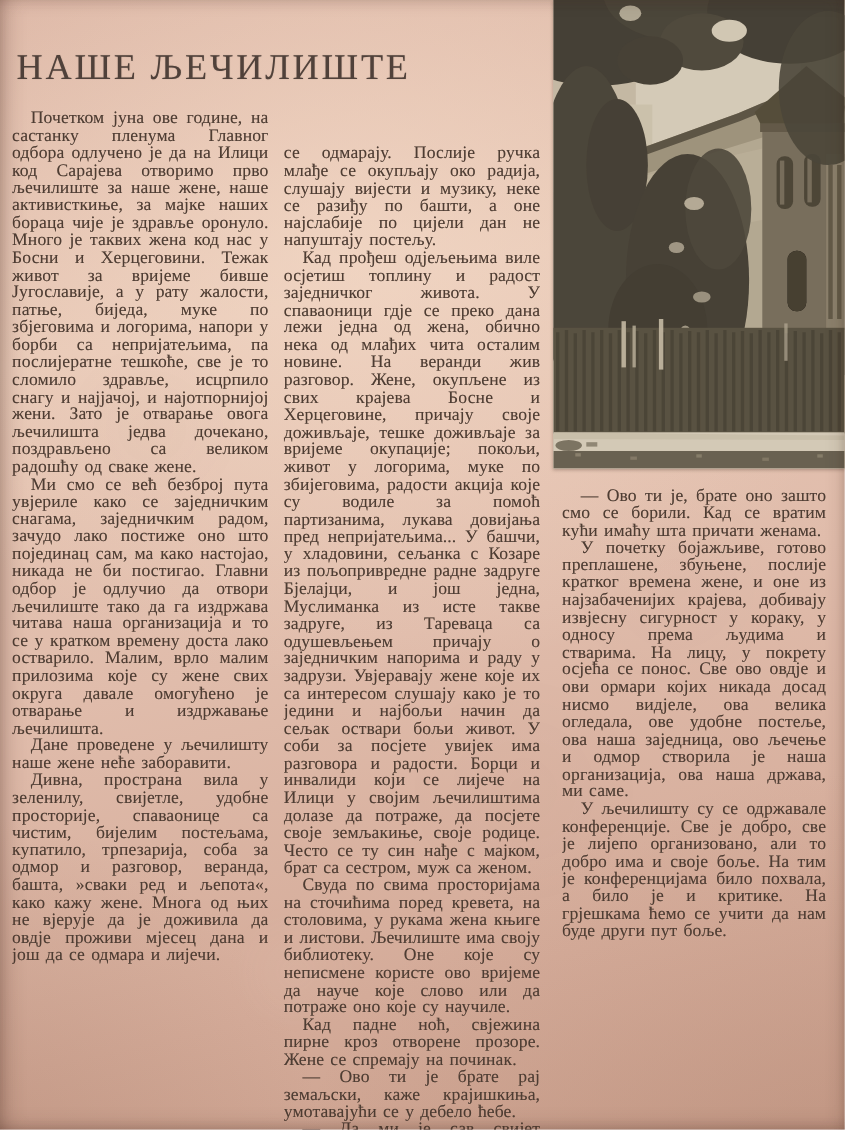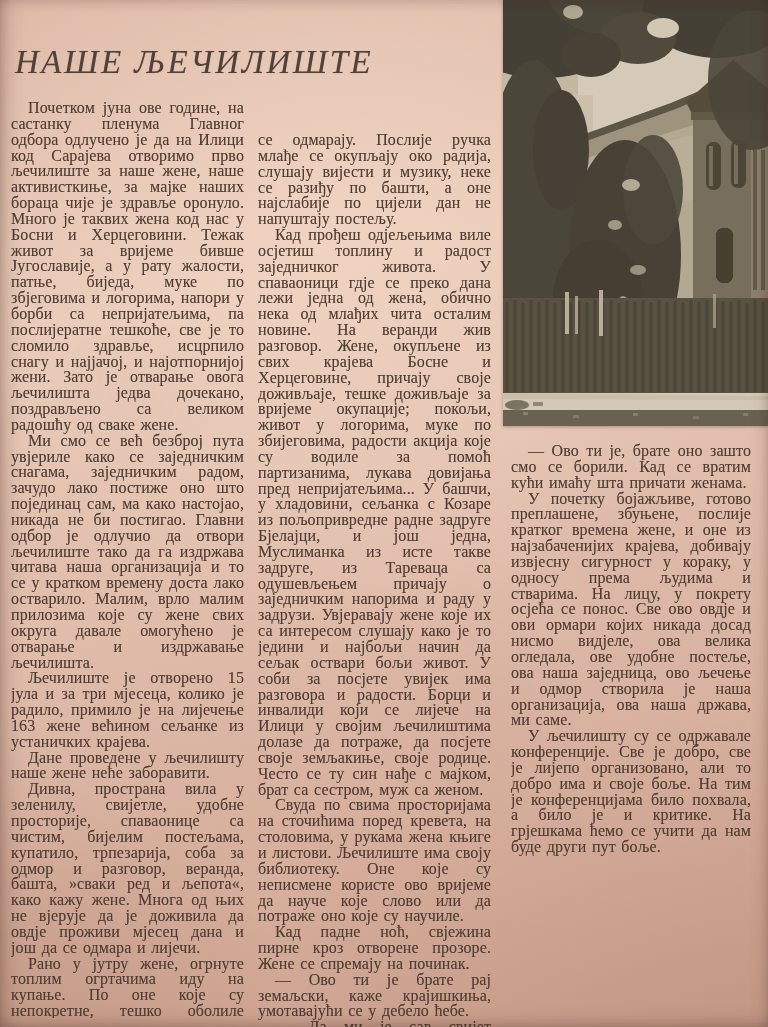--- a/index.html
+++ b/index.html
@@ -27,21 +27,21 @@
   .page::after {
     content:""; position:absolute; inset:0; pointer-events:none;
     box-shadow: inset 14px 0 22px -14px rgba(70,40,30,.45),
                 inset -10px 0 18px -12px rgba(70,40,30,.35),
                 inset 0 -12px 20px -14px rgba(70,40,30,.4),
                 inset 0 10px 18px -14px rgba(70,40,30,.25);
   }
 
   .title {
     position:absolute; left:15px; top:44px; width:470px;
-    font-style:italic; font-weight:500; font-size:33px; letter-spacing:2.5px;
+    font-weight:500; font-size:33px; letter-spacing:2.5px;
     color:#50413a; white-space:nowrap;
     text-shadow:0 0 1px rgba(80,65,58,.35);
   }
 
   .col {
     position:absolute; overflow:hidden;
     font-size:16px; line-height:15.85px; text-align:justify;
     color:#4e3d33; letter-spacing:.1px; word-spacing:1.5px;
     text-shadow:0 0 .5px rgba(78,61,51,.4);
   }
@@ -140,24 +140,22 @@
       <rect x="190" y="416" width="6" height="3" fill="#847c69" opacity=".7"></rect>
       <rect x="240" y="413" width="5" height="3" fill="#8d8672" opacity=".7"></rect>
 
       <rect width="265" height="426" fill="#b59a7e" opacity=".14"></rect>
     </svg>
   </div>
 
   <div class="col col-1">
       <p class="para">Почетком јуна ове године, на састанку пленума Главног одбора одлучено је да на Илици код Сарајева отворимо прво љечилиште за наше жене, наше активисткиње, за мајке наших бораца чије је здравље оронуло. Много је таквих жена код нас у Босни и Херцеговини. Тежак живот за вријеме бивше Југославије, а у рату жалости, патње, биједа, муке по збјеговима и логорима, напори у борби са непријатељима, па послијератне тешкоће, све је то сломило здравље, исцрпило снагу и најјачој, и најотпорнијој жени. Зато је отварање овога љечилишта једва дочекано, поздрављено са великом радошћу од сваке жене.</p>
       <p class="para">Ми смо се већ безброј пута увјериле како се заједничким снагама, заједничким радом, зачудо лако постиже оно што појединац сам, ма како настојао, никада не би постигао. Главни одбор је одлучио да отвори љечилиште тако да га издржава читава наша организација и то се у кратком времену доста лако остварило. Малим, врло малим прилозима које су жене свих округа давале омогућено је отварање и издржавање љечилишта.</p>
-      <p class="para">Љечилиште је отворено 15 јула и за три мјесеца, колико је радило, примило је на лијечење 163 жене већином сељанке из устаничких крајева.</p>
       <p class="para">Дане проведене у љечилишту наше жене неће заборавити.</p>
       <p class="para">Дивна, пространа вила у зеленилу, свијетле, удобне просторије, спаваонице са чистим, бијелим постељама, купатило, трпезарија, соба за одмор и разговор, веранда, башта, »сваки ред и љепота«, како кажу жене. Многа од њих не вјерује да је доживила да овдје проживи мјесец дана и још да се одмара и лијечи.</p>
-      <p class="para">Рано у јутру жене, огрнуте топлим огртачима иду на купање. По оне које су непокретне, тешко оболиле долазе кола. По цијели дан, послије бање, жене</p>
     </div>
   <div class="col col-2">
       <p class="para noindent">се одмарају. Послије ручка млађе се окупљају око радија, слушају вијести и музику, неке се разиђу по башти, а оне најслабије по цијели дан не напуштају постељу.</p>
       <p class="para">Кад прођеш одјељењима виле осјетиш топлину и радост заједничког живота. У спаваоници гдје се преко дана лежи једна од жена, обично нека од млађих чита осталим новине. На веранди жив разговор. Жене, окупљене из свих крајева Босне и Херцеговине, причају своје доживљаје, тешке доживљаје за вријеме окупације; покољи, живот у логорима, муке по збијеговима, радости акција које су водиле за помоћ партизанима, лукава довијања пред непријатељима... У башчи, у хладовини, сељанка с Козаре из пољопривредне радне задруге Бјелајци, и још једна, Муслиманка из исте такве задруге, из Тареваца са одушевљењем причају о заједничким напорима и раду у задрузи. Увјеравају жене које их са интересом слушају како је то једини и најбољи начин да сељак оствари бољи живот. У соби за посјете увијек има разговора и радости. Борци и инвалиди који се лијече на Илици у својим љечилиштима долазе да потраже, да посјете своје земљакиње, своје родице. Често се ту син нађе с мајком, брат са сестром, муж са женом.</p>
       <p class="para">Свуда по свима просторијама на сточићима поред кревета, на столовима, у рукама жена књиге и листови. Љечилиште има своју библиотеку. Оне које су неписмене користе ово вријеме да науче које слово или да потраже оно које су научиле.</p>
       <p class="para">Кад падне ноћ, свјежина пирне кроз отворене прозоре. Жене се спремају на починак.</p>
       <p class="para">— Ово ти је брате рај земаљски, каже крајишкиња, умотавајући се у дебело ћебе.</p>
       <p class="para">— Да ми је сав свијет говорио да ћу ово доживјети не бих вјеровала, инвалиди Бирчанка.</p>
     </div>
   <div class="col col-3">

